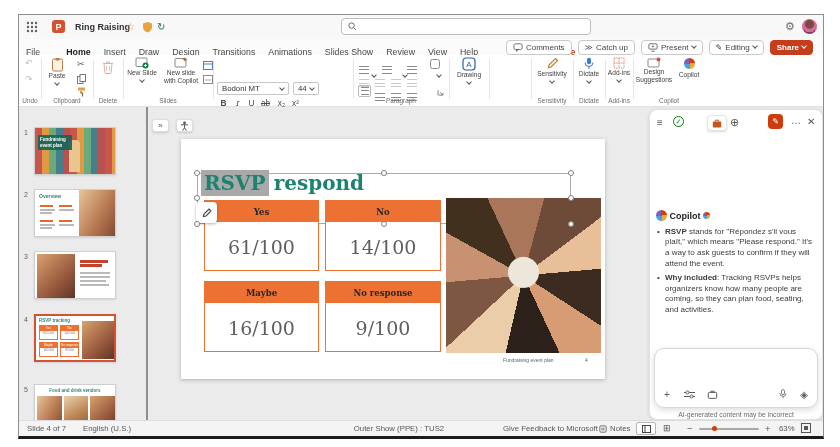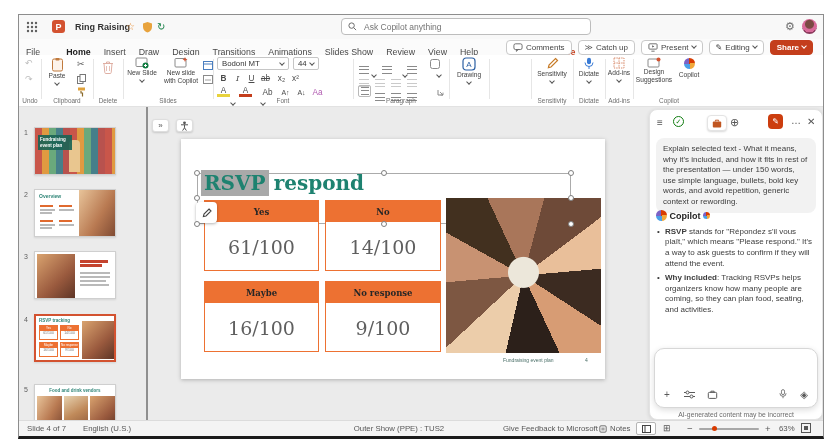--- a/index.html
+++ b/index.html
@@ -154,21 +154,20 @@
           </svg>
     </span>
     <span class="ab" style="left:138px;top:6px;font-size:10px;color:#107c41;">↻</span>
     <div class="searchbox">
       <span>
         <svg width="9" height="9" viewBox="0 0 10 10">
               <circle cx="4" cy="4" r="3" fill="none" stroke="#6a6a6a" stroke-width="1.1"></circle>
               <line x1="6.4" y1="6.4" x2="9" y2="9" stroke="#6a6a6a" stroke-width="1.1"></line>
             </svg>
       </span>
-      <input placeholder="Ask Copilot anything" style="">
     </div>
     <span class="gear ab" style="left:766px;top:5px;">⚙</span>
     <div class="avatar ab" style="left:783px;top:4px;"></div>
   </div>
 
   <div class="tabrow">
     <div class="tabs">
       <span class="tab">File</span>
       <span class="tab active">Home</span>
       <span class="tab">Insert</span>
@@ -288,21 +287,21 @@
       <span class="ab" style="left:80px;top:20px;">
         <svg width="10" height="9" viewBox="0 0 10 9">
               <rect x="0.5" y="0.5" width="9" height="8" fill="none" stroke="#8a8a8a" stroke-width="1"></rect>
               <line x1="2" y1="5" x2="8" y2="5" stroke="#8a8a8a" stroke-width="0.8"></line>
             </svg>
       </span>
       <span class="glab">Slides</span>
     </div>
     <div class="gdiv" style="left:194px;"></div>
     
-    <div class="grp" style="left:194px;width:140px;">
+    <div class="grp" style="left:194px;width:140px;margin-top:25px;">
       <div class="combo" style="left:4px;width:72px;">
         <span>Bodoni MT</span>
             <span class="cv"></span>
       </div>
       <div class="combo" style="left:80px;width:26px;">
         <span>44</span>
             <span class="cv"></span>
       </div>
       <span class="fbtn" style="left:4px;top:17px;font-weight:bold;">B</span>
       <span class="fbtn" style="left:18px;top:17px;font-style:italic;font-family:'DejaVu Serif',serif;">I</span>
@@ -552,21 +551,20 @@
               <path d="M3.4 2.4 V1.2 h3.2 v1.2" fill="none" stroke="#c05621" stroke-width="1"></path>
             </svg>
       </div>
       <span class="pane-ic" style="left:80px;top:6px;font-size:11px;">⊕</span>
       <div class="cop-app">
             <span>✎</span>
           </div>
       <span class="pane-ic" style="left:141px;top:5px;">…</span>
       <span class="pane-ic" style="left:157px;top:6px;">✕</span>
 
-      <div class="bubble">Explain selected text - What it means, why it's included, and how it fits in rest of the presentation — under 150 words, use simple language, bullets, bold key words, and avoid repetition, generic context or rewording.</div>
 
       <div class="resp">
         <div class="resp-label">
           <span class="cop-disc"></span>
           <span>Copilot</span>
           <span class="cop-disc sm"></span>
         </div>
         <div class="cb"><b>RSVP</b><span> stands for "Répondez s'il vous plaît," which means "Please respond." It's a way to ask guests to confirm if they will attend the event.</span></div>
         <div class="cb"><b>Why included</b><span>: Tracking RSVPs helps organizers know how many people are coming, so they can plan food, seating, and activities.</span></div>
 

